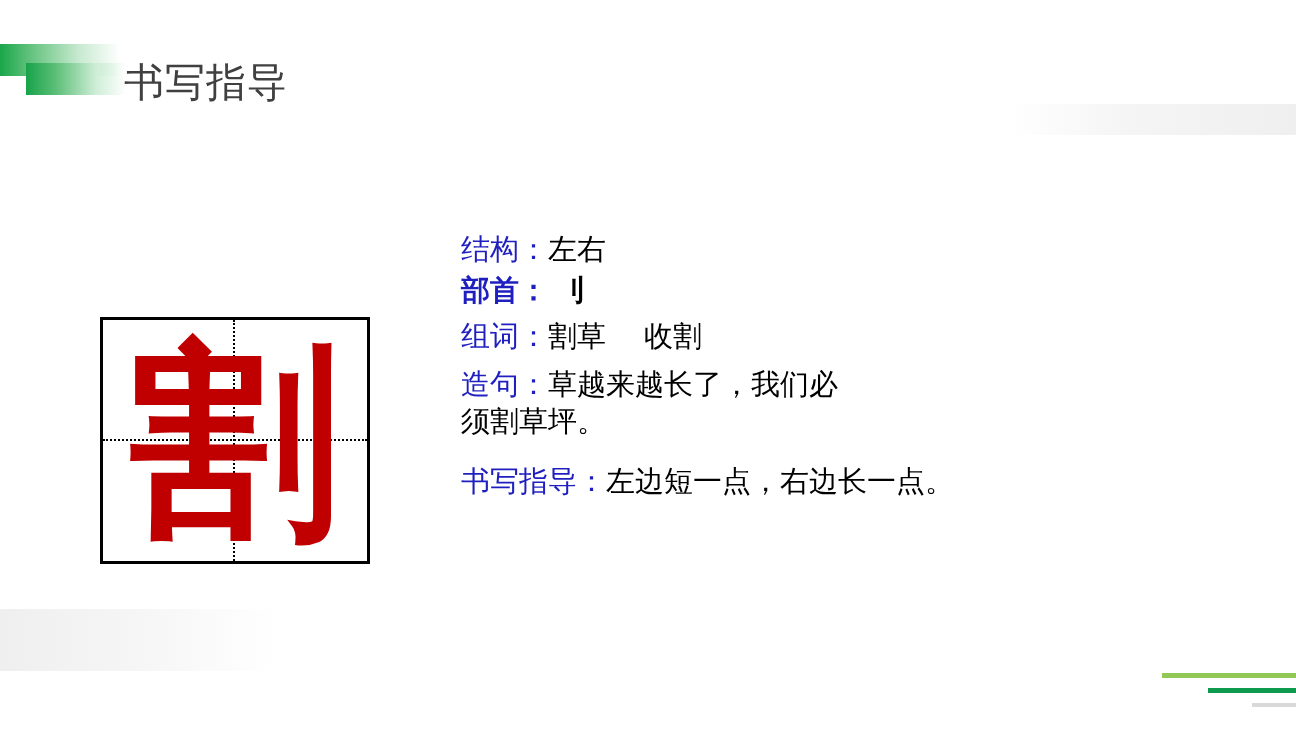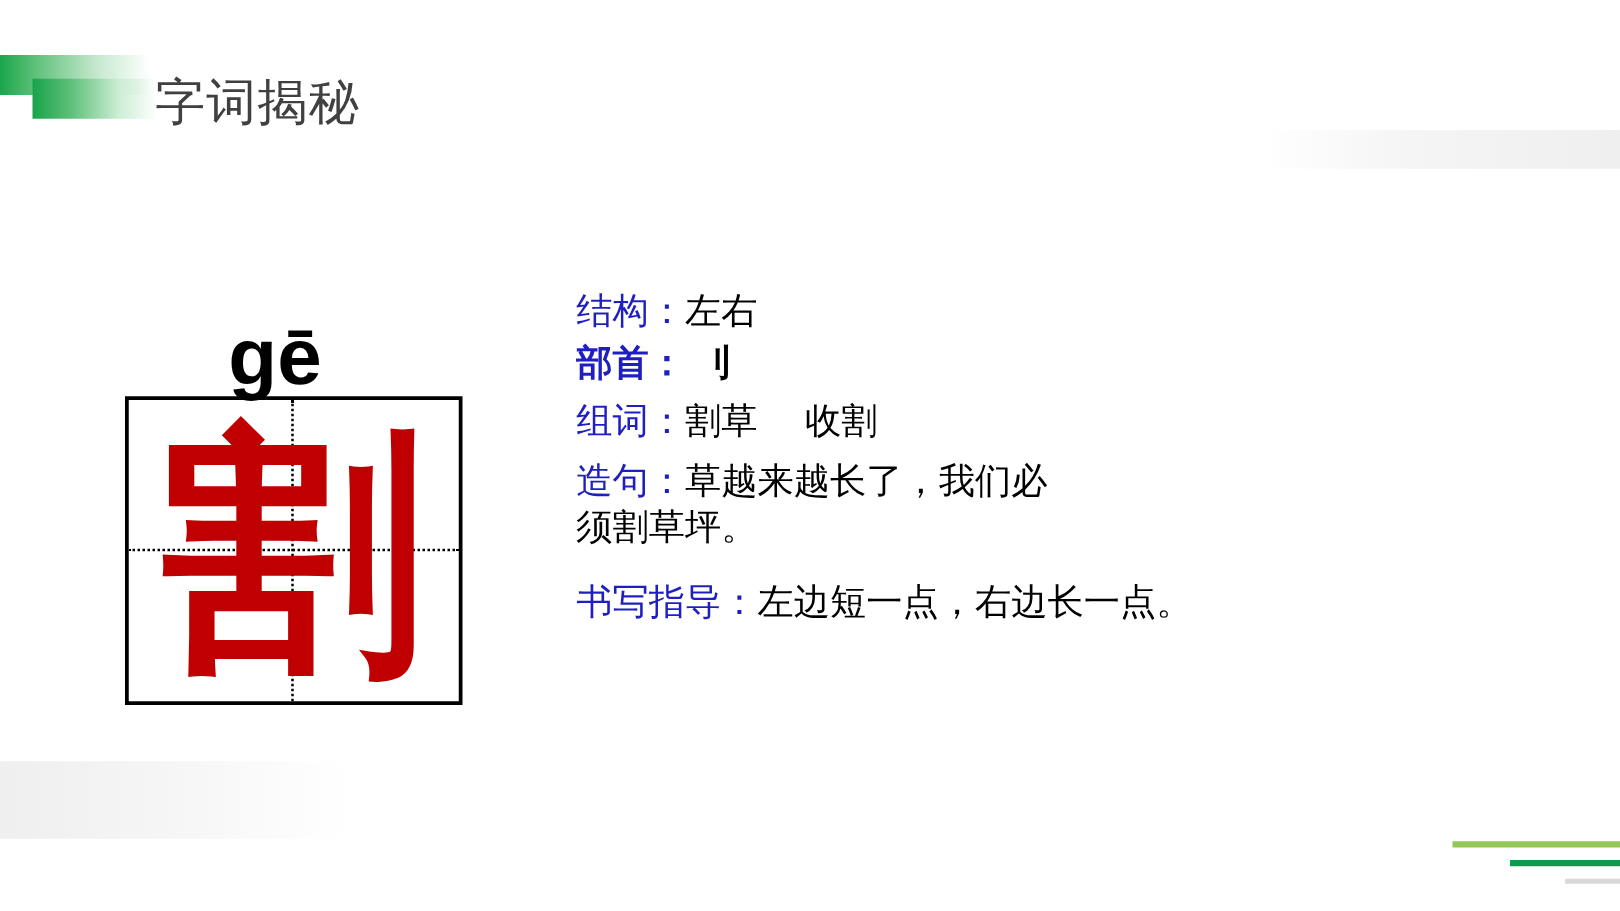--- a/index.html
+++ b/index.html
@@ -127,45 +127,44 @@
     .info {
       position: absolute;
       left: 461px;
       font-size: 29px;
       line-height: 36px;
       color: #000000;
       white-space: nowrap;
     }
     .info .lbl { color: #1f1fbf; }
     .info .val { color: #000000; }
-    .row-structure { top: 231px; font-family: Liberation Serif, serif; }
+    .row-structure { top: 231px; }
     .row-radical { top: 272px; font-weight: bold; }
     .row-words { top: 318px; }
     .row-sentence { top: 366px; }
     .row-sentence-2 { top: 403px; }
     .row-writing { top: 463px; }
     .gap { display: inline-block; width: 38px; }
   </style>
 </head>
 <body>
 
 <div class="slide">
 
   <div class="hdr-bar-1"></div>
   <div class="hdr-bar-2"></div>
-  <div class="page-title">字词揭秘</div>
+  <div class="page-title">书写指导</div>
 
   <div class="band-top-right"></div>
   <div class="band-bottom-left"></div>
 
   <div class="line-lightgreen"></div>
   <div class="line-green"></div>
   <div class="line-gray"></div>
 
-  <div class="pinyin">gē</div>
 
   <div class="grid-box">
     <div class="grid-v"></div>
     <div class="grid-h"></div>
     <div class="big-char">割</div>
   </div>
 
   <div class="info row-structure">
     <span class="lbl">结构：</span><span class="val">左右</span>
   </div>

